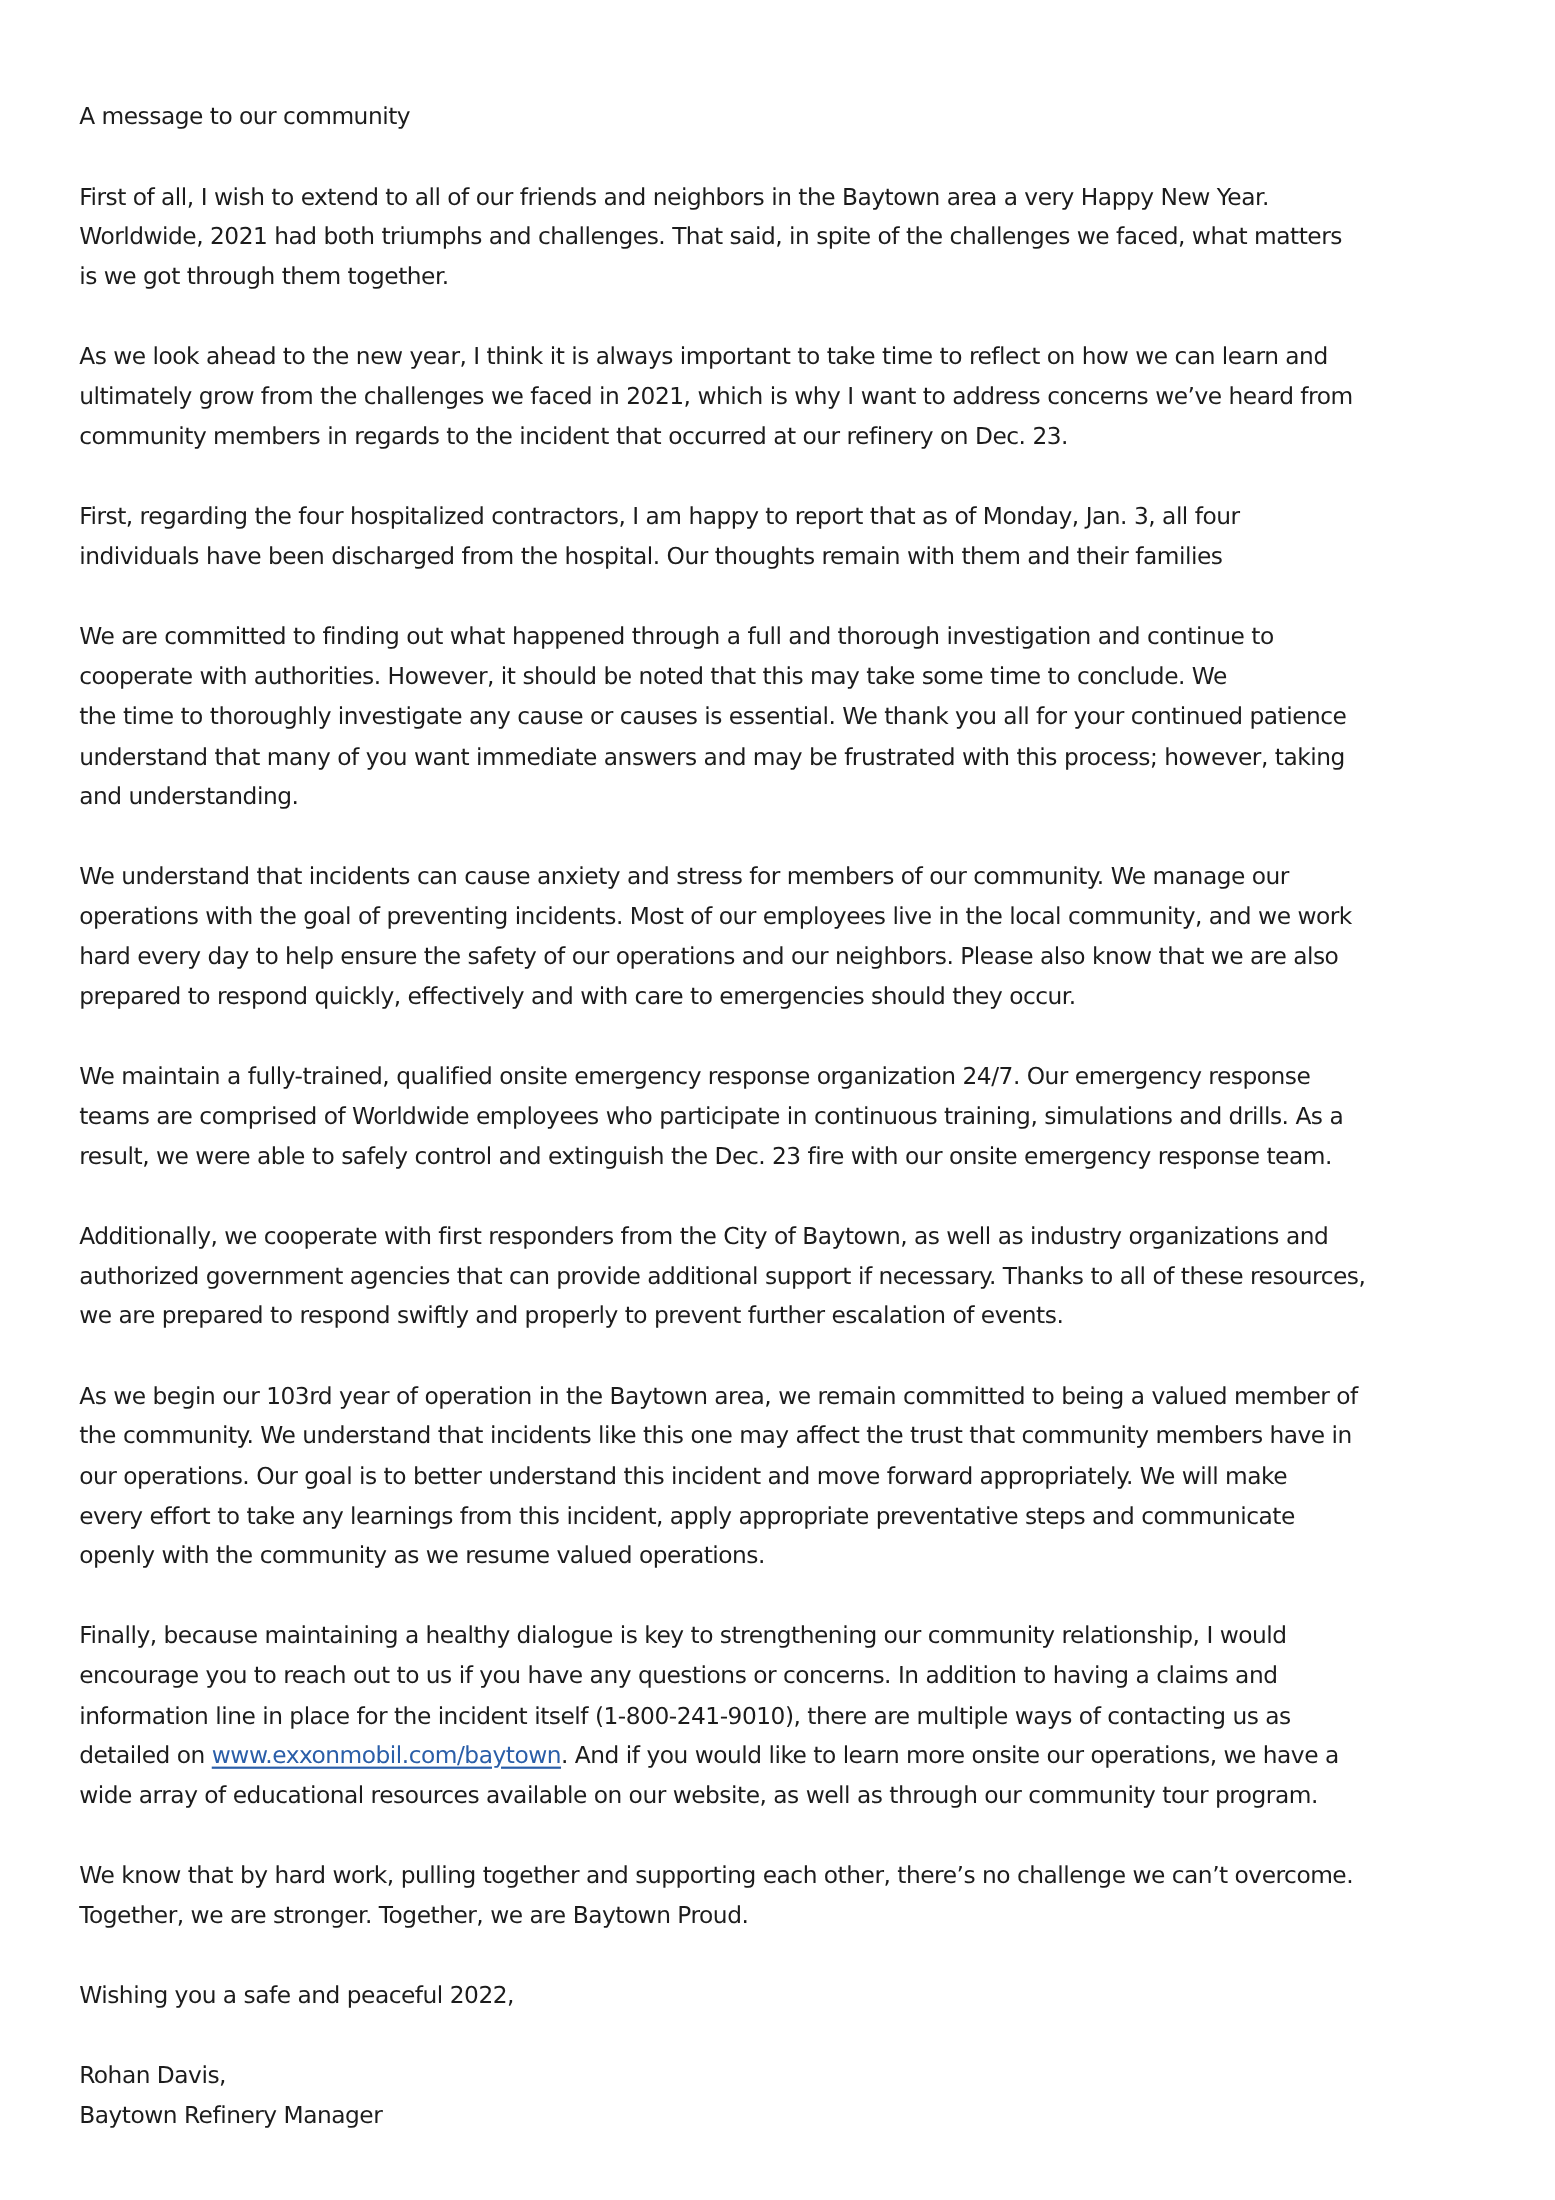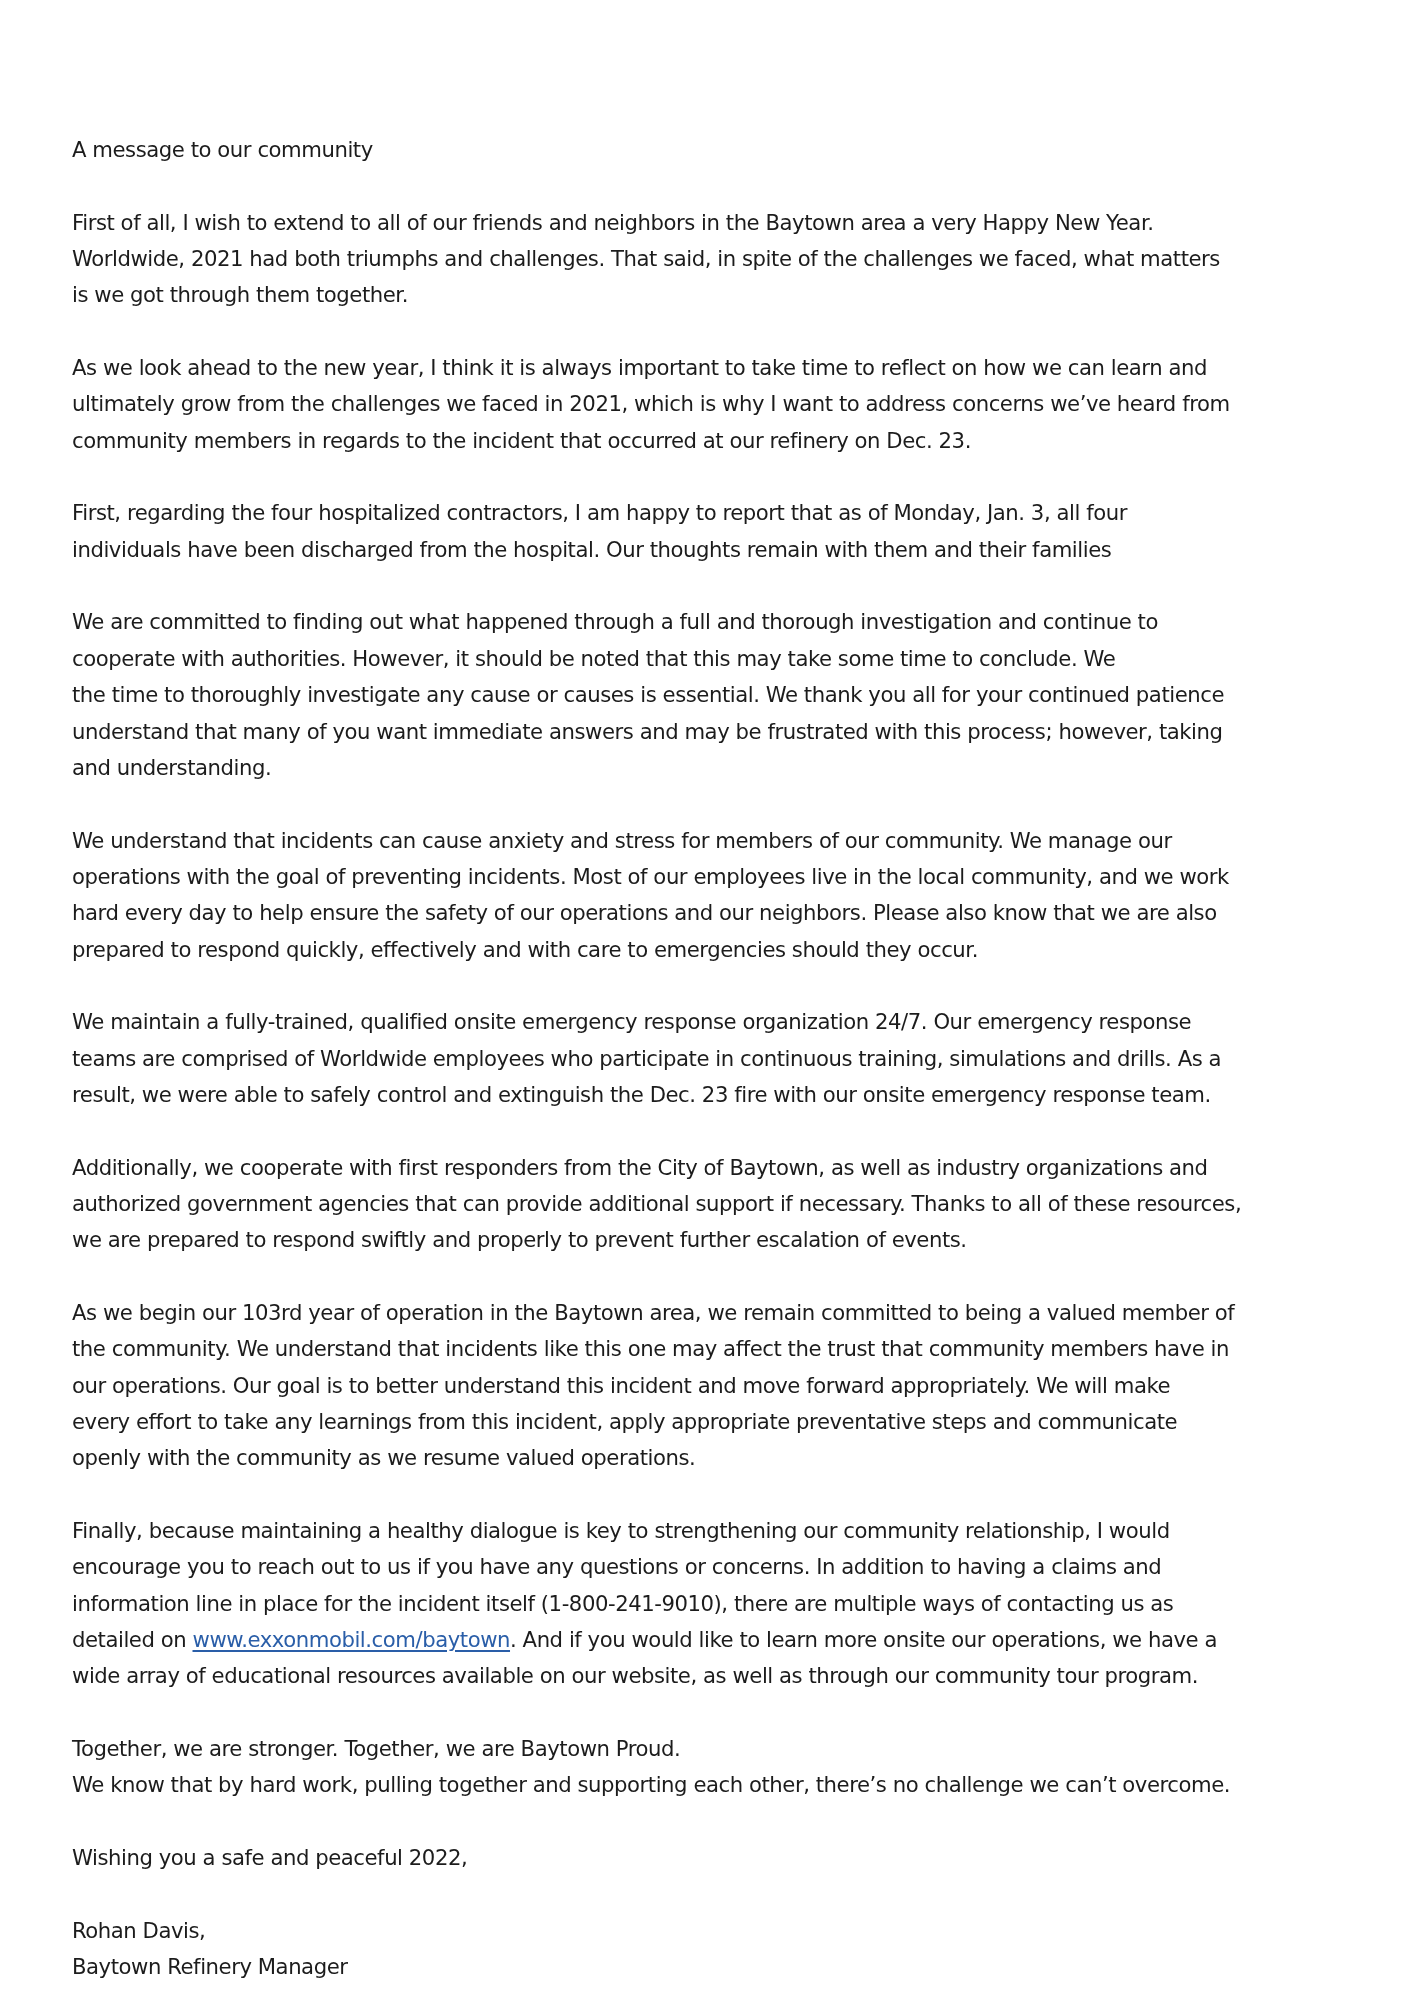--- a/index.html
+++ b/index.html
@@ -3,21 +3,21 @@
 <meta charset="utf-8">
 <style>
   html, body { margin: 0; padding: 0; background: #ffffff; }
   body {
     width: 1414px; height: 2000px; position: relative; overflow: hidden;
     font-family: "DejaVu Sans", sans-serif;
     color: #1c1c1c;
   }
   .page {
     position: absolute; left: 72px; top: 88px; width: 1300px;
-    font-size: 21.2px; line-height: 36.35px; letter-spacing: -0.45px; margin-top: 44px;
+    font-size: 21.2px; line-height: 36.35px; letter-spacing: -0.45px;
   }
   .line { display: block; white-space: nowrap; height: 36.35px; }
   .blank { height: 36.35px; }
   .para { margin: 0; }
   a.link { color: #2a5ea8; text-decoration: underline; text-underline-offset: 3px; }
 </style>
 </head>
 <body>
 
 <div class="page">
@@ -87,22 +87,22 @@
   <div class="para">
     <span class="line">Finally, because maintaining a healthy dialogue is key to strengthening our community relationship, I would</span>
     <span class="line">encourage you to reach out to us if you have any questions or concerns. In addition to having a claims and</span>
     <span class="line">information line in place for the incident itself (1-800-241-9010), there are multiple ways of contacting us as</span>
     <span class="line"><span>detailed on </span><a class="link" href="#">www.exxonmobil.com/baytown</a><span>. And if you would like to learn more onsite our operations, we have a</span></span>
     <span class="line">wide array of educational resources available on our website, as well as through our community tour program.</span>
   </div>
   <div class="blank"></div>
 
   <div class="para">
+    <span class="line">We know that by hard work, pulling together and supporting each other, there’s no challenge we can’t overcome.</span>
     <span class="line">Together, we are stronger. Together, we are Baytown Proud.</span>
-    <span class="line">We know that by hard work, pulling together and supporting each other, there’s no challenge we can’t overcome.</span>
   </div>
   <div class="blank"></div>
 
   <span class="line">Wishing you a safe and peaceful 2022,</span>
   <div class="blank"></div>
 
   <div class="para">
     <span class="line">Rohan Davis,</span>
     <span class="line">Baytown Refinery Manager</span>
   </div>

